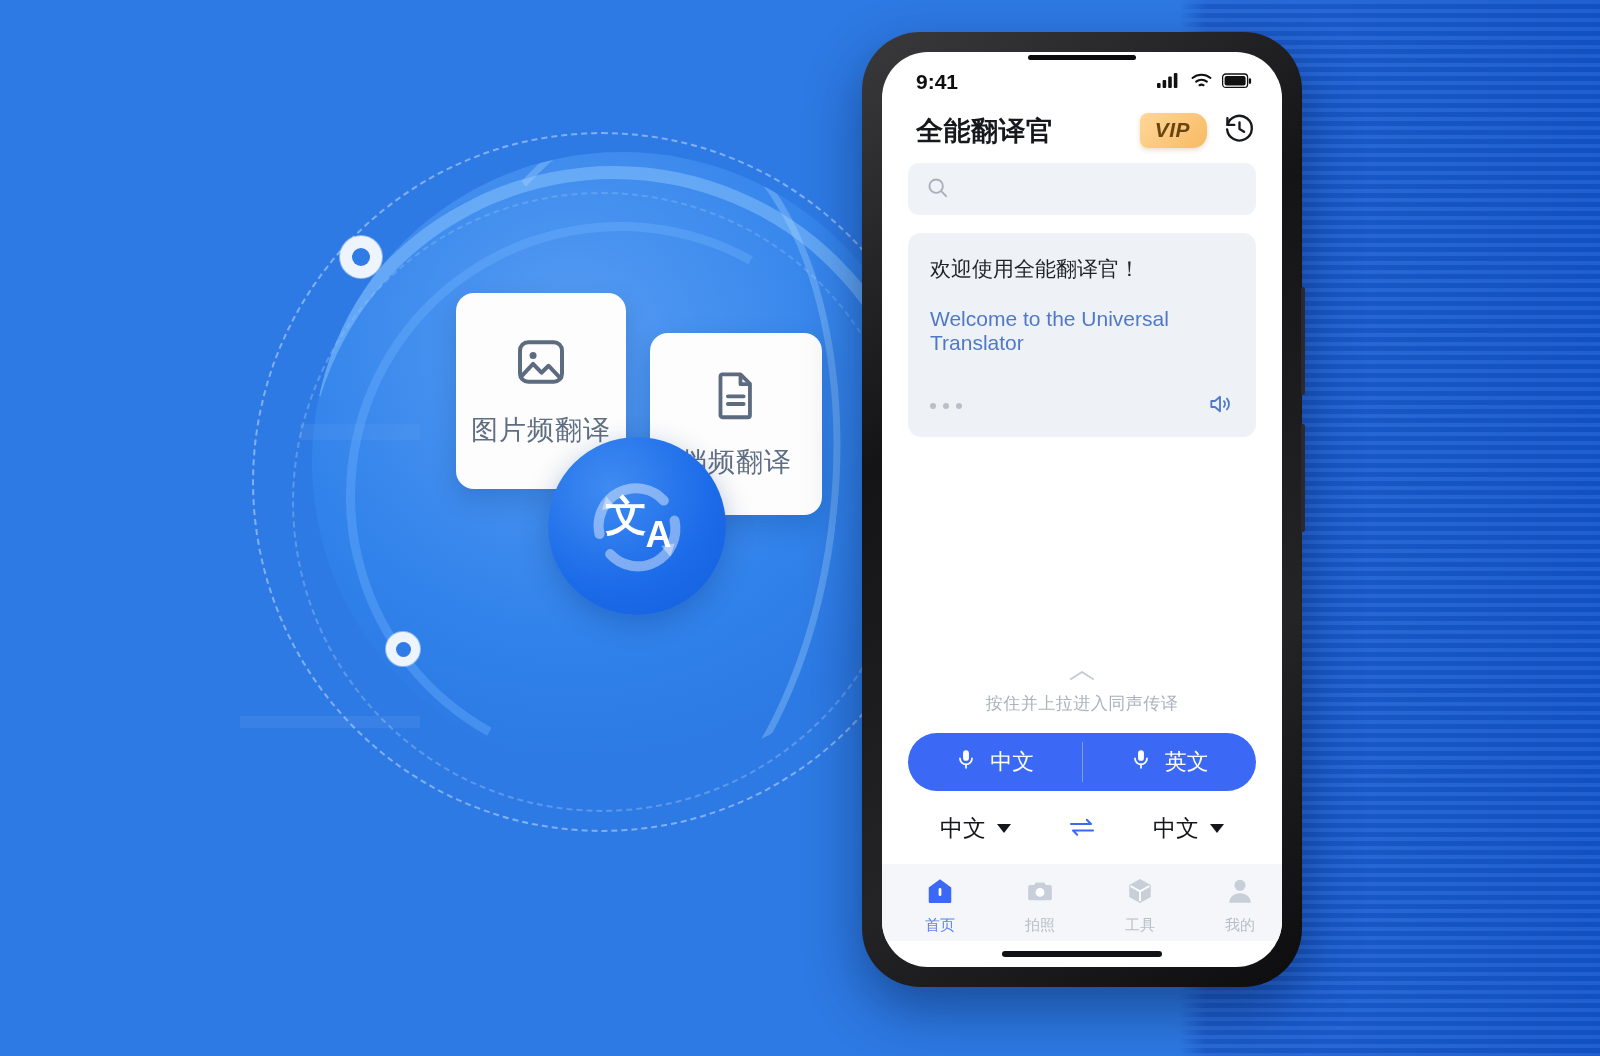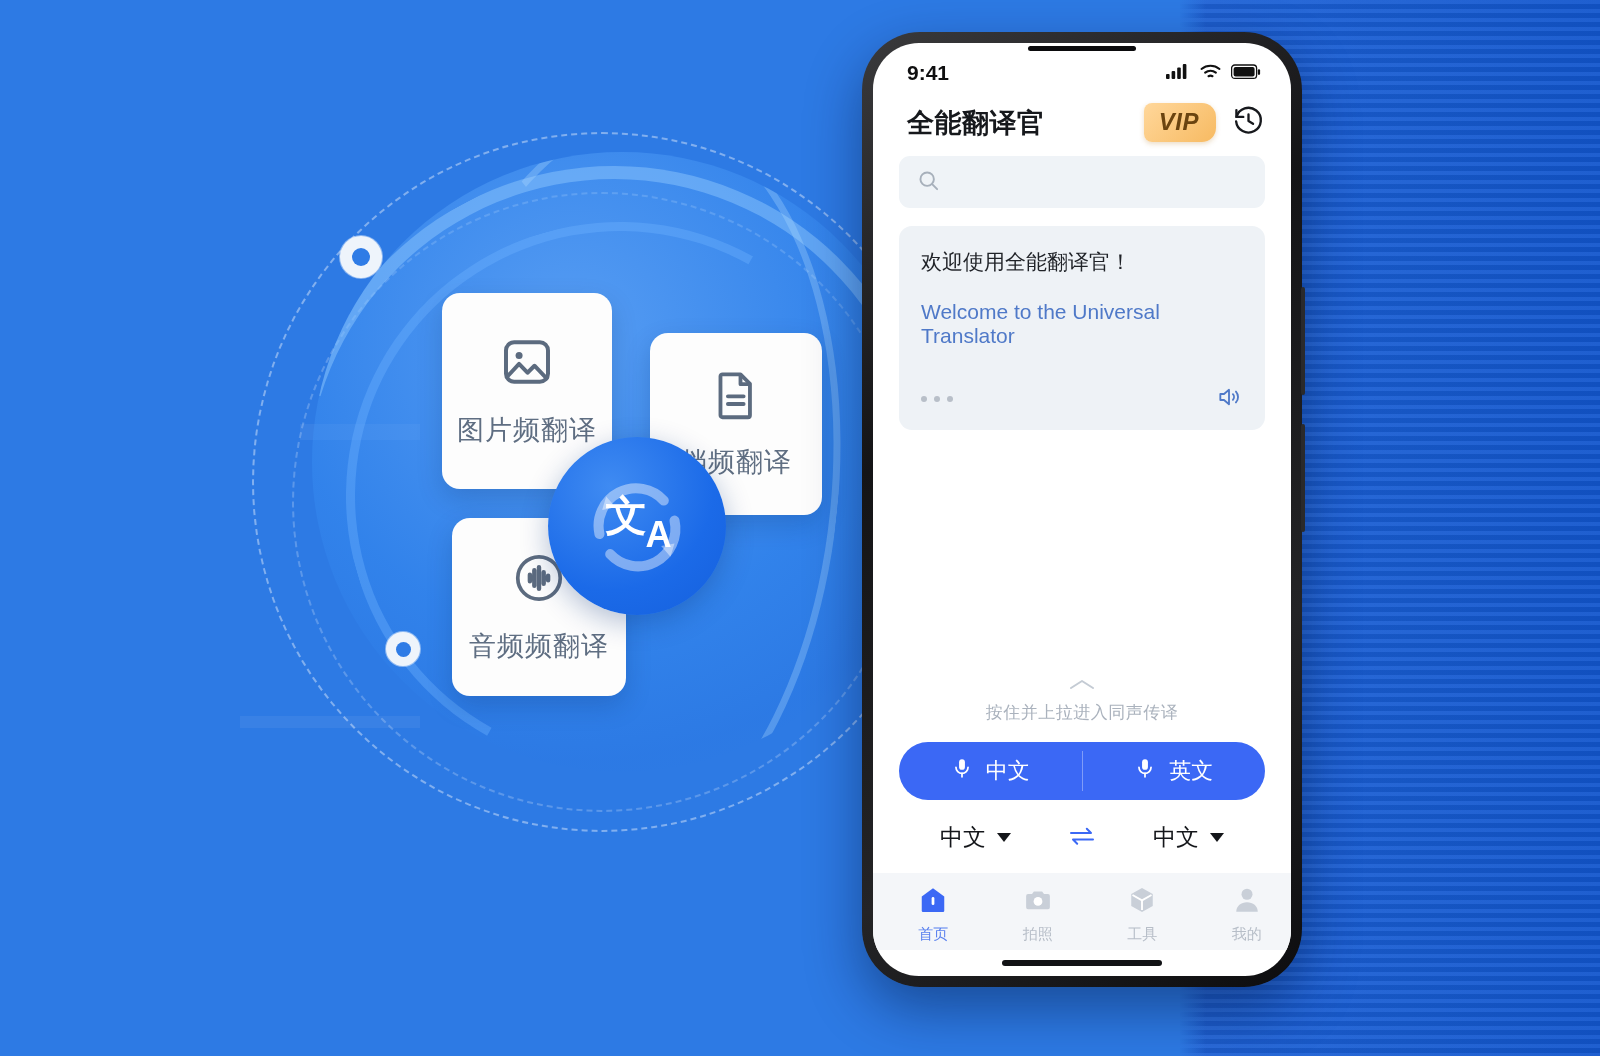--- a/index.html
+++ b/index.html
@@ -111,21 +111,21 @@
     color: #5c6b7f;
   }
   .card .card-label {
     font-size: 27px;
     letter-spacing: 1px;
     color: #5f6e82;
     white-space: nowrap;
   }
   .card svg { display: block; }
 
-  .card.c1 { left: 442px; top: 293px; width: 170px; height: 196px; }
+  .card.c1 { left: 456px; top: 293px; width: 170px; height: 196px; }
   .card.c2 { left: 650px; top: 333px; width: 172px; height: 182px; }
   .card.c3 { left: 452px; top: 518px; width: 174px; height: 178px; }
   .card.c4 { left: 650px; top: 573px; width: 170px; height: 172px; }
 
   
   .logo {
     position: absolute;
     left: 548px; top: 437px;
     width: 178px; height: 178px;
     border-radius: 50%;
@@ -134,21 +134,21 @@
     display: flex; align-items: center; justify-content: center;
   }
 
   
   .phone {
     position: absolute;
     left: 862px; top: 32px;
     width: 440px; height: 955px;
     background: linear-gradient(145deg,#3a3a3c,#141416 35%, #242426 70%, #0d0d0f);
     border-radius: 58px;
-    padding: 11px;
+    padding: 20px;
     box-shadow: 0 22px 55px rgba(0,20,60,0.45);
   }
   .phone-inner {
     position: relative;
     width: 100%; height: 100%;
     background: #ffffff;
     border-radius: 46px;
     overflow: hidden;
     display: flex;
     flex-direction: column;
@@ -181,21 +181,21 @@
   .status-icons { display: flex; align-items: center; gap: 9px; }
 
   
   .app-header {
     display: flex; align-items: center; justify-content: space-between;
     padding: 12px 26px 14px 34px;
   }
   .app-title { font-size: 27px; font-weight: bold; color: #16181c; letter-spacing: .5px; }
   .header-right { display: flex; align-items: center; gap: 16px; }
   .vip-badge {
-    font-size: 24px;
+    font-size: 21px;
     font-weight: bold;
     font-style: italic;
     color: #6a4410;
     background: linear-gradient(135deg,#ffd79a,#f7ba62);
     padding: 5px 17px 6px 15px;
     border-radius: 8px 14px 14px 8px;
     letter-spacing: .5px;
     box-shadow: 0 2px 5px rgba(180,120,30,0.25);
   }
 
@@ -314,29 +314,20 @@
     <span>
       <svg width="54" height="54" viewBox="0 0 24 24" fill="none" stroke="#5c6b7f" stroke-width="1.7">
         <path d="M6 2.8h8l4.2 4.2V21a0.9 0.9 0 0 1-.9.9H6a.9.9 0 0 1-.9-.9V3.7a.9.9 0 0 1 .9-.9z" stroke-linejoin="round"></path>
         <path d="M14 2.9V7.2h4.3" stroke-linejoin="round"></path>
         <path d="M8.4 12.6h7M8.4 16h7" stroke-linecap="round"></path>
       </svg>
     </span>
     <span class="card-label">档频翻译</span>
   </div>
 
-  <div class="card c3">
-    <span>
-      <svg width="56" height="56" viewBox="0 0 24 24" fill="none" stroke="#5c6b7f" stroke-width="1.6">
-        <circle cx="12" cy="12" r="9.1"></circle>
-        <path d="M8.1 10.6v2.8M10 8.7v6.6M12 7.4v9.2M14 9.5v5M15.9 11v2" stroke-width="1.9" stroke-linecap="round"></path>
-      </svg>
-    </span>
-    <span class="card-label">音频频翻译</span>
-  </div>
 
 
   <div class="logo">
     <svg width="134" height="134" viewBox="0 0 100 100" fill="none">
       <path d="M22 56a28 28 0 0 1 48-25" stroke="rgba(255,255,255,0.42)" stroke-width="7.5" stroke-linecap="round"></path>
       <path d="M78 46a28 28 0 0 1-48 25" stroke="rgba(255,255,255,0.42)" stroke-width="7.5" stroke-linecap="round"></path>
       <path d="M27 28l-3 10 10-2z" fill="rgba(255,255,255,0.42)"></path>
       <path d="M75 73l3-10-10 2z" fill="rgba(255,255,255,0.42)"></path>
       <text x="42" y="53" font-family="'Liberation Sans', sans-serif" font-size="31" font-weight="bold" fill="#ffffff" text-anchor="middle">文</text>
       <text x="66" y="66" font-family="'Liberation Sans', sans-serif" font-size="27" font-weight="bold" fill="#ffffff" text-anchor="middle">A</text>

